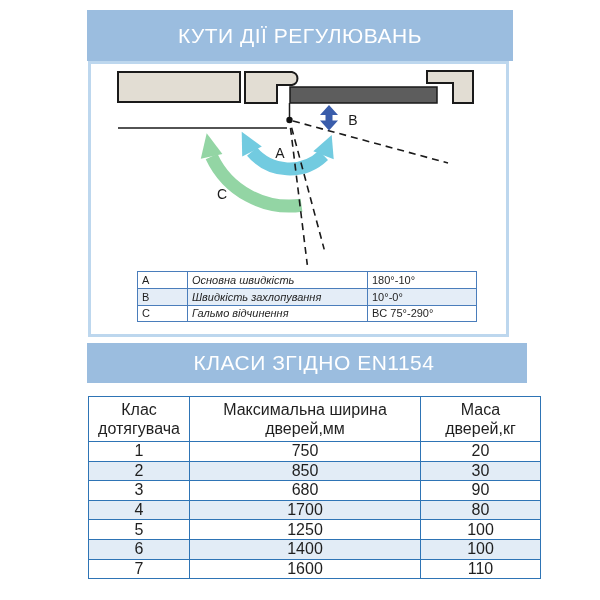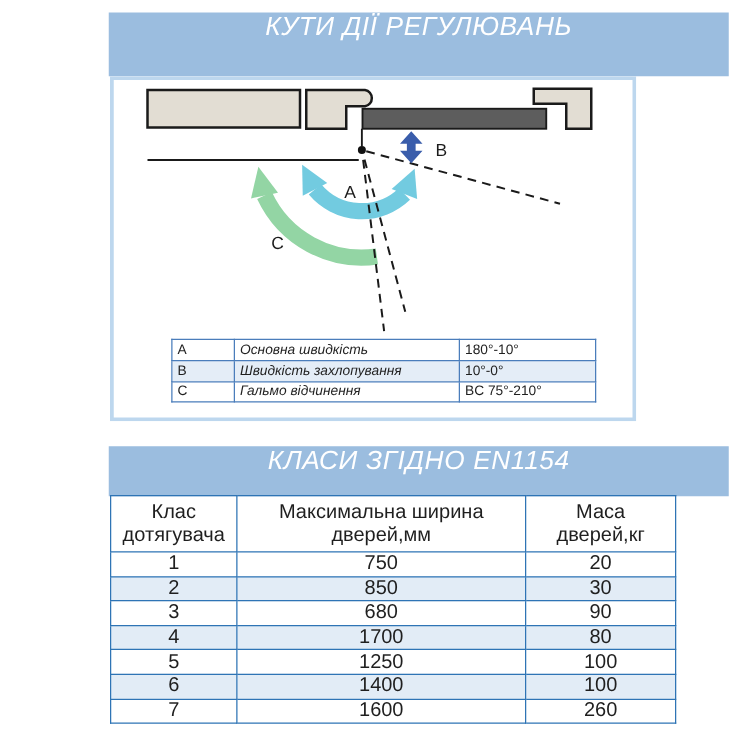--- a/index.html
+++ b/index.html
@@ -1,23 +1,23 @@
 <!DOCTYPE html>
 <html><head>
 <meta charset="utf-8">
 <style>
   html,body{margin:0;padding:0;background:#ffffff;}
   body{font-family:"Liberation Sans", sans-serif;color:#1f1f1f;}
   .stage{position:relative;width:600px;height:600px;background:#fff;overflow:hidden;}
 
-  .titlebar{position:absolute;left:87px;width:496px;background:#9bbddf;color:#fff;
-    display:flex;align-items:flex-start;justify-content:center;
-    font-size:21px;letter-spacing:0.5px;font-style:italic;}
+  .titlebar{position:absolute;left:87px;width:426px;background:#9bbddf;color:#fff;
+    display:flex;align-items:center;justify-content:center;
+    font-size:21px;letter-spacing:0.5px;}
   .titlebar1{top:10px;height:51px;}
-  .titlebar2{top:357px;height:40px;}
+  .titlebar2{top:343px;height:40px;padding-left:14px;}
 
   .diagram-svg{position:absolute;left:88px;top:61px;}
 
   
   .legend-table{position:absolute;left:137px;top:271px;border-collapse:collapse;
     font-size:11px;table-layout:fixed;}
   .legend-table td{border:1.2px solid #4a7dbb;padding:0 0 0 4px;height:15.8px;
     white-space:nowrap;overflow:hidden;}
   .legend-table tr.alt td{background:#e4edf7;}
   .lt-c1{width:45px;} .lt-c2{width:175px;font-style:italic;} .lt-c3{width:104px;}
@@ -84,21 +84,21 @@
         <td class="lt-c3">180°-10°</td>
       </tr>
       <tr class="alt">
         <td class="lt-c1">B</td>
         <td class="lt-c2">Швидкість захлопування</td>
         <td class="lt-c3">10°-0°</td>
       </tr>
       <tr>
         <td class="lt-c1">C</td>
         <td class="lt-c2">Гальмо відчинення</td>
-        <td class="lt-c3">BC 75°-210°</td>
+        <td class="lt-c3">BC 75°-290°</td>
       </tr>
     </tbody>
   </table>
 
   <div class="titlebar titlebar2">
     <span>КЛАСИ ЗГІДНО EN1154</span>
   </div>
 
   <table class="classes-table">
     <thead>
@@ -135,18 +135,18 @@
         <td>100</td>
       </tr>
       <tr class="alt">
         <td>6</td>
         <td>1400</td>
         <td>100</td>
       </tr>
       <tr>
         <td>7</td>
         <td>1600</td>
-        <td>260</td>
+        <td>110</td>
       </tr>
     </tbody>
   </table>
 
 </div>
 
 </body></html>

